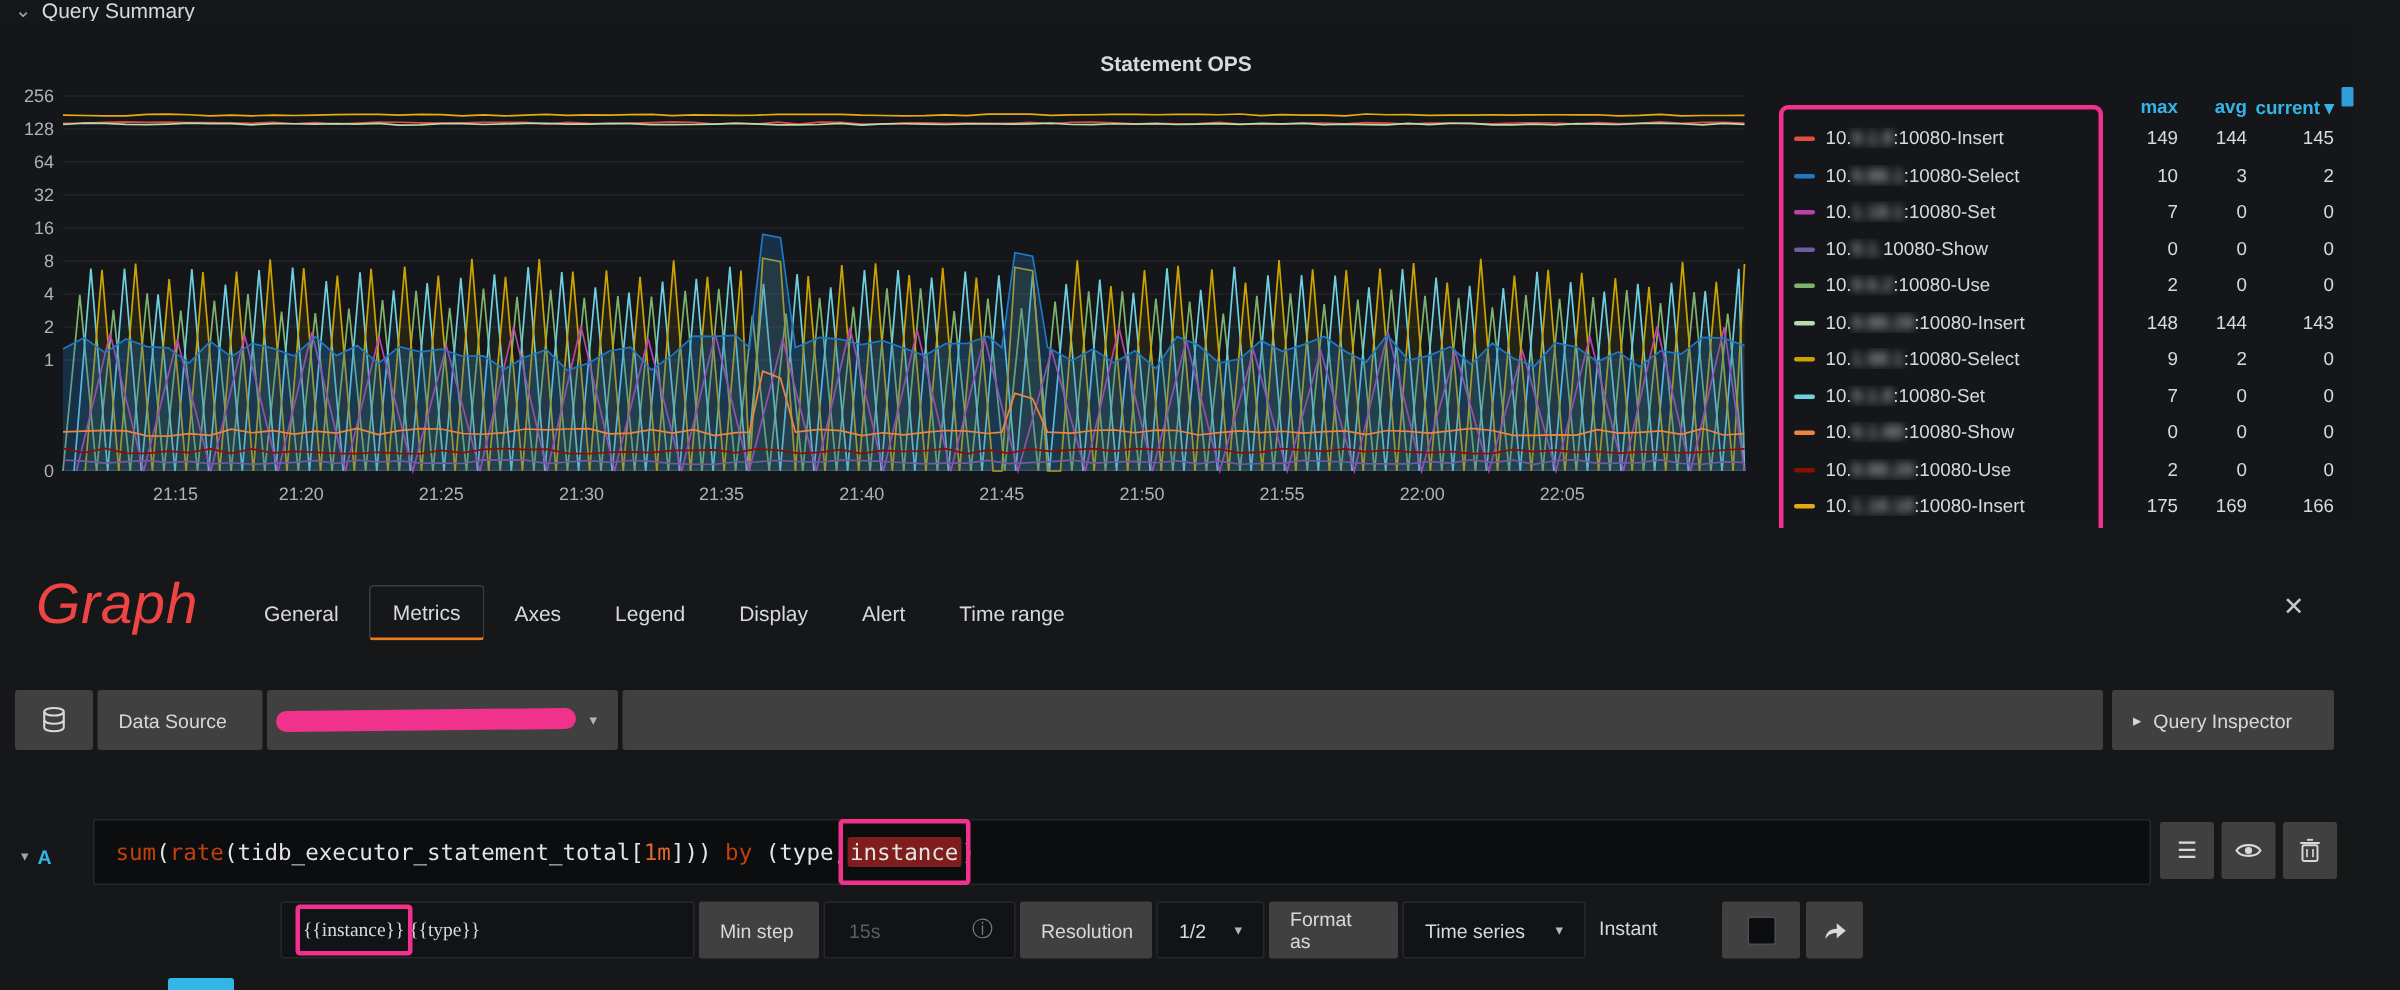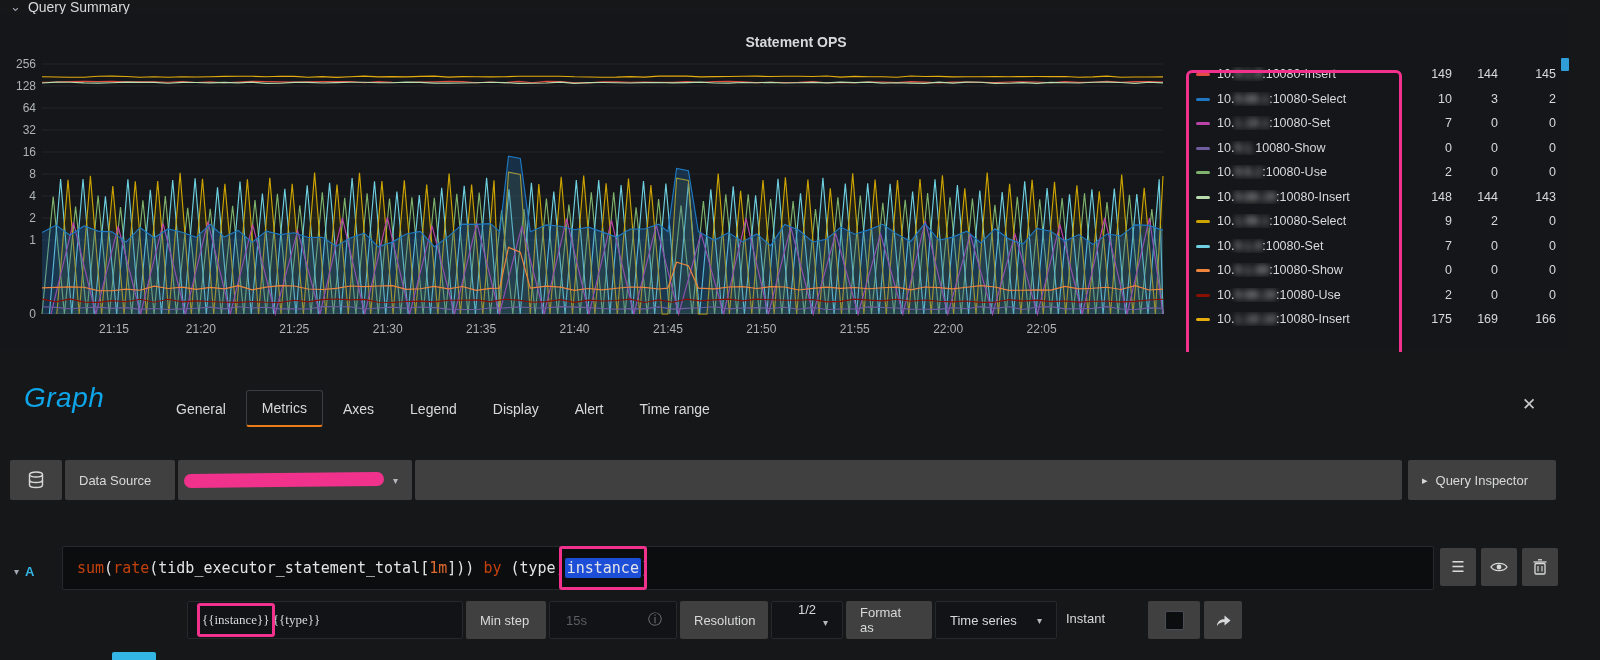--- a/index.html
+++ b/index.html
@@ -4,21 +4,21 @@
 <style>
   html,body{margin:0;padding:0;background:#161719;}
   .page{position:relative;width:1600px;height:660px;overflow:hidden;background:#161719;
         font-family:"Liberation Sans",sans-serif;color:#d8d9da;}
   .abs{position:absolute;}
   
   .rowhdr{left:10px;top:-2px;height:18px;display:flex;align-items:center;gap:7px;font-size:14px;color:#d8d9da;cursor:pointer;}
   .rowhdr .chev{font-size:13px;color:#9fa7b3;line-height:10px;}
   
   .panel{left:0;top:14px;width:1568px;height:336px;background:#141619;}
-  .gtitle{left:0;top:20px;width:1568px;text-align:center;font-size:14px;font-weight:700;color:#d8d9da;padding-left:12px;}
+  .gtitle{left:0;top:20px;width:1568px;text-align:center;font-size:14px;font-weight:700;color:#d8d9da;}
   .ytick{width:36px;text-align:right;font-size:12px;color:#aeb3b7;}
   .xtick{width:56px;text-align:center;font-size:12px;color:#aeb3b7;}
   svg.canvas{position:absolute;left:42px;top:50px;overflow:visible;}
   
   .legend{left:1196px;top:48px;width:364px;height:288px;overflow:hidden;font-size:12.5px;}
   .lhead{display:grid;grid-template-columns:212px 44px 46px 58px;height:18px;align-items:center;}
   .lhead span{text-align:right;color:#33b5e5;font-weight:700;font-size:12.5px;}
   .lrow{display:grid;grid-template-columns:212px 44px 46px 58px;height:24.5px;align-items:center;cursor:pointer;}
   .ldash{display:inline-block;width:14px;height:3px;border-radius:2px;margin-right:7px;vertical-align:middle;}
   .lname{white-space:nowrap;overflow:hidden;color:#d8d9da;}
@@ -28,36 +28,36 @@
   .sortcaret{color:#33b5e5;font-size:10px;margin-left:3px;}
   
   .annobox{border:3px solid #f0328c;border-radius:6px;pointer-events:none;}
   .annodot{width:8px;height:8px;border-radius:50%;background:#f0328c;}
   .pinkwrap{position:relative;display:inline-block;}
   .pinkwrap::after{content:"";position:absolute;inset:-9px -5px;border:3px solid #f0328c;border-radius:3px;pointer-events:none;}
   .pinkwrap.lg::after{inset:-13px -6px;}
   .redact{background:#f0328c;border-radius:9px;transform:rotate(-0.6deg);}
   
   .editor{left:0;top:352px;width:1600px;height:308px;background:#161719;}
-  .gname{left:24px;top:30px;font-size:28px;font-style:italic;color:#0ea5e9;letter-spacing:0.5px;}
+  .gname{left:24px;top:30px;font-size:38px;font-style:italic;color:#ef4444;letter-spacing:0.5px;}
   .tabs{left:160px;top:38px;display:flex;align-items:flex-end;gap:4px;}
   .tab{padding:9px 15px;font-size:14px;color:#d8d9da;cursor:pointer;border:1px solid transparent;}
   .tab.active{border:1px solid #3a3d41;border-radius:3px;border-bottom:2px solid #eb7b18;background:#161719;}
   .closex{left:1522px;top:42px;font-size:17px;color:#c7c8c9;cursor:pointer;}
   .cell{position:absolute;background:#404040;display:flex;align-items:center;padding:0 14px;
         font-size:13px;color:#d8d9da;border-radius:2px;box-sizing:border-box;}
   .inputcell{background:#111316;border:1px solid #26282c;}
   .caret{margin-left:auto;font-size:10px;color:#b5b8bc;}
   .icbtn{justify-content:center;padding:0;cursor:pointer;}
   
   .qref{display:flex;align-items:center;gap:6px;font-size:13px;}
   .qref .a{color:#33b5e5;font-weight:700;}
   .qbox{background:#0c0d0f;border:1px solid #26282c;font-family:"DejaVu Sans Mono",monospace;font-size:15px;}
   .tk-k{color:#c2410c;} .tk-n{color:#e3e4e6;} .tk-d{color:#e0692e;}
-  .tk-h{color:#e3e4e6;background:#1d4ed8;padding:1px 2px;border-radius:2px;}
+  .tk-h{color:#e3e4e6;background:#7f1d1d;padding:1px 2px;border-radius:2px;}
   .mono{font-family:Liberation Serif, serif;font-size:13px;}
   input.ghost{background:transparent;border:none;outline:none;color:#d8d9da;font-size:13px;width:80px;font-family:"Liberation Sans",sans-serif;}
   input.ghost::placeholder{color:#5a5f65;}
   .infoi{margin-left:auto;color:#787b80;font-size:14px;}
   .checkbox{width:17px;height:17px;background:#0c0d0f;border:1px solid #4a4e54;border-radius:2px;margin:0 auto;cursor:pointer;}
   .bluebar{background:#33b5e5;border-radius:2px 2px 0 0;}
   .scrollthumb{background:#2f9ed9;border-radius:1px;}
 </style>
 </head>
 <body>
@@ -96,20 +96,26 @@
         <polyline points="0.0,168.6 14.0,161.1 28.0,171.2 42.0,162.0 56.1,167.1 70.1,167.9 84.1,178.1 98.1,163.6 112.1,173.8 126.1,164.9 140.1,168.3 154.1,173.3 168.2,160.4 182.2,173.1 196.2,166.4 210.2,178.4 224.2,167.1 238.2,170.6 252.2,168.8 266.2,173.5 280.3,173.3 294.3,182.2 308.3,173.9 322.3,169.1 336.3,182.9 350.3,178.1 364.3,170.0 378.3,167.4 392.3,182.7 406.4,172.6 420.4,160.1 434.4,160.3 448.4,159.6 457.7,167.7 466.5,92.2 478.3,94.5 488.3,167.7 504.4,160.9 518.5,162.2 532.5,165.7 546.5,163.1 560.5,168.1 574.5,173.0 588.5,165.1 602.5,165.0 616.6,160.1 625.9,167.7 634.6,104.5 646.4,106.8 656.4,167.7 672.6,176.3 686.6,168.6 700.6,177.9 714.6,169.9 728.6,181.6 742.7,160.4 756.7,166.0 770.7,178.0 784.7,175.2 798.7,163.1 812.7,170.2 826.7,165.9 840.8,160.3 854.8,170.1 868.8,177.4 882.8,159.3 896.8,176.2 910.8,173.1 924.8,167.2 938.8,179.0 952.9,164.8 966.9,174.9 980.9,180.1 994.9,164.4 1008.9,167.3 1022.9,177.1 1036.9,170.6 1050.9,180.4 1065.0,170.0 1079.0,171.9 1093.0,160.9 1107.0,161.4 1121.0,166.4" fill="none" stroke="#1f78c1" stroke-width="1.15"></polyline>
         <polyline points="0.0,223.9 14.0,223.4 28.0,222.9 42.0,223.3 56.1,226.6 70.1,226.7 84.1,225.1 98.1,226.2 112.1,222.1 126.1,224.5 140.1,223.1 154.1,225.4 168.2,223.4 182.2,224.8 196.2,221.6 210.2,225.8 224.2,223.1 238.2,221.7 252.2,222.0 266.2,225.0 280.3,225.5 294.3,224.4 308.3,222.0 322.3,222.6 336.3,222.0 350.3,221.7 364.3,225.3 378.3,224.7 392.3,222.4 406.4,224.8 420.4,222.5 434.4,226.4 448.4,224.4 457.7,224.1 466.5,183.4 478.3,188.1 488.3,224.1 504.4,222.2 518.5,223.1 532.5,226.4 546.5,224.5 560.5,225.9 574.5,224.2 588.5,223.0 602.5,223.4 616.6,225.0 625.9,224.1 634.6,198.2 646.4,201.8 656.4,224.1 672.6,224.8 686.6,223.0 700.6,222.6 714.6,224.5 728.6,222.7 742.7,223.0 756.7,226.0 770.7,224.4 784.7,223.2 798.7,224.4 812.7,223.5 826.7,224.7 840.8,223.8 854.8,223.2 868.8,225.8 882.8,223.0 896.8,223.6 910.8,224.8 924.8,223.3 938.8,221.6 952.9,223.0 966.9,226.3 980.9,226.2 994.9,225.9 1008.9,226.1 1022.9,222.4 1036.9,224.8 1050.9,224.3 1065.0,223.3 1079.0,225.5 1093.0,221.7 1107.0,226.0 1121.0,225.1" fill="none" stroke="#ef843c" stroke-width="1.15"></polyline>
         <polyline points="0.0,235.1 14.0,237.9 28.0,234.9 42.0,238.1 56.1,238.3 70.1,236.7 84.1,237.7 98.1,235.3 112.1,238.2 126.1,235.3 140.1,237.9 154.1,236.9 168.2,237.5 182.2,238.2 196.2,238.4 210.2,237.5 224.2,238.3 238.2,238.5 252.2,236.3 266.2,237.9 280.3,235.6 294.3,235.0 308.3,235.8 322.3,235.4 336.3,238.2 350.3,238.5 364.3,237.5 378.3,237.2 392.3,237.8 406.4,236.2 420.4,236.2 434.4,235.9 448.4,237.9 462.4,235.3 476.4,236.1 490.4,238.2 504.4,237.6 518.5,235.7 532.5,238.4 546.5,236.2 560.5,237.0 574.5,236.5 588.5,235.1 602.5,238.5 616.6,235.9 630.6,238.2 644.6,235.2 658.6,236.9 672.6,235.9 686.6,235.1 700.6,236.8 714.6,235.1 728.6,235.8 742.7,236.2 756.7,236.1 770.7,235.5 784.7,237.9 798.7,237.4 812.7,235.1 826.7,236.1 840.8,236.9 854.8,235.3 868.8,237.2 882.8,236.0 896.8,237.2 910.8,237.8 924.8,237.0 938.8,238.4 952.9,238.2 966.9,235.6 980.9,237.1 994.9,236.1 1008.9,237.6 1022.9,237.0 1036.9,238.1 1050.9,237.2 1065.0,237.2 1079.0,237.9 1093.0,237.4 1107.0,236.0 1121.0,235.2" fill="none" stroke="#890f02" stroke-width="1.15"></polyline>
         <polyline points="0.0,242.8 14.0,243.4 28.0,244.7 42.0,243.8 56.1,243.1 70.1,244.4 84.1,243.6 98.1,245.3 112.1,244.5 126.1,245.5 140.1,244.9 154.1,244.3 168.2,243.1 182.2,244.9 196.2,242.8 210.2,244.0 224.2,243.3 238.2,244.8 252.2,244.8 266.2,245.0 280.3,242.6 294.3,242.7 308.3,242.7 322.3,245.0 336.3,244.0 350.3,243.1 364.3,244.2 378.3,243.0 392.3,243.6 406.4,245.1 420.4,245.5 434.4,245.5 448.4,244.0 462.4,243.9 476.4,243.0 490.4,243.8 504.4,244.0 518.5,242.7 532.5,243.1 546.5,243.6 560.5,244.5 574.5,245.2 588.5,244.7 602.5,244.8 616.6,242.9 630.6,245.1 644.6,244.4 658.6,243.7 672.6,242.8 686.6,244.8 700.6,244.0 714.6,243.6 728.6,244.5 742.7,243.3 756.7,245.2 770.7,243.4 784.7,245.5 798.7,245.0 812.7,244.9 826.7,242.9 840.8,243.5 854.8,244.0 868.8,245.1 882.8,245.2 896.8,245.3 910.8,243.7 924.8,244.7 938.8,242.6 952.9,244.4 966.9,242.8 980.9,245.5 994.9,243.0 1008.9,242.6 1022.9,244.9 1036.9,244.7 1050.9,244.4 1065.0,242.6 1079.0,245.0 1093.0,245.5 1107.0,243.9 1121.0,244.2" fill="none" stroke="#705da0" stroke-width="1.15"></polyline>
         <polyline points="0.0,18.3 14.0,18.1 28.0,17.5 42.0,17.3 56.1,17.5 70.1,17.4 84.1,17.7 98.1,17.8 112.1,17.9 126.1,18.2 140.1,17.5 154.1,18.5 168.2,17.8 182.2,18.7 196.2,18.0 210.2,17.4 224.2,17.5 238.2,17.9 252.2,18.1 266.2,17.9 280.3,17.6 294.3,17.5 308.3,17.5 322.3,18.7 336.3,17.6 350.3,18.3 364.3,18.5 378.3,18.0 392.3,17.8 406.4,17.3 420.4,17.6 434.4,18.7 448.4,18.0 462.4,18.7 476.4,17.4 490.4,18.7 504.4,17.4 518.5,17.6 532.5,18.7 546.5,18.8 560.5,17.9 574.5,17.9 588.5,18.2 602.5,18.0 616.6,18.2 630.6,18.3 644.6,17.6 658.6,18.5 672.6,17.5 686.6,17.4 700.6,17.9 714.6,18.6 728.6,18.3 742.7,18.5 756.7,18.4 770.7,17.5 784.7,18.7 798.7,18.7 812.7,18.7 826.7,18.0 840.8,18.0 854.8,18.6 868.8,17.7 882.8,18.1 896.8,18.8 910.8,18.1 924.8,18.0 938.8,18.4 952.9,18.6 966.9,18.0 980.9,17.9 994.9,18.0 1008.9,18.7 1022.9,17.7 1036.9,18.4 1050.9,18.2 1065.0,17.3 1079.0,18.3 1093.0,17.6 1107.0,17.6 1121.0,18.0" fill="none" stroke="#e24d42" stroke-width="1.15"></polyline>
         <polyline points="0.0,19.0 14.0,18.1 28.0,18.2 42.0,18.9 56.1,19.1 70.1,18.7 84.1,18.1 98.1,18.4 112.1,18.4 126.1,19.2 140.1,18.4 154.1,18.5 168.2,18.8 182.2,18.4 196.2,18.8 210.2,18.2 224.2,19.4 238.2,19.3 252.2,18.4 266.2,18.4 280.3,19.0 294.3,18.6 308.3,18.2 322.3,18.2 336.3,18.7 350.3,18.7 364.3,18.2 378.3,18.4 392.3,19.1 406.4,19.1 420.4,19.0 434.4,18.8 448.4,18.3 462.4,18.6 476.4,19.3 490.4,19.2 504.4,19.0 518.5,18.2 532.5,19.4 546.5,18.6 560.5,18.5 574.5,18.7 588.5,19.0 602.5,18.6 616.6,18.5 630.6,18.8 644.6,18.6 658.6,18.1 672.6,19.0 686.6,19.1 700.6,18.5 714.6,18.7 728.6,18.4 742.7,19.0 756.7,18.8 770.7,18.4 784.7,18.9 798.7,18.2 812.7,18.6 826.7,18.2 840.8,19.1 854.8,18.8 868.8,19.1 882.8,19.3 896.8,18.2 910.8,19.1 924.8,18.2 938.8,18.3 952.9,19.3 966.9,19.2 980.9,18.7 994.9,19.3 1008.9,18.4 1022.9,18.8 1036.9,19.0 1050.9,18.3 1065.0,18.2 1079.0,18.5 1093.0,19.3 1107.0,18.3 1121.0,18.9" fill="none" stroke="#b7dbab" stroke-width="1.15"></polyline>
         <polyline points="0.0,12.7 14.0,13.0 28.0,13.2 42.0,13.2 56.1,12.3 70.1,12.1 84.1,12.5 98.1,13.2 112.1,12.8 126.1,13.2 140.1,12.8 154.1,13.0 168.2,12.8 182.2,12.4 196.2,12.2 210.2,12.3 224.2,12.7 238.2,12.3 252.2,12.4 266.2,13.2 280.3,12.6 294.3,13.3 308.3,12.8 322.3,12.2 336.3,12.9 350.3,12.6 364.3,12.8 378.3,12.4 392.3,12.2 406.4,13.1 420.4,12.6 434.4,12.8 448.4,12.9 462.4,12.8 476.4,12.3 490.4,12.2 504.4,12.2 518.5,12.2 532.5,12.8 546.5,13.0 560.5,13.2 574.5,13.1 588.5,12.6 602.5,13.1 616.6,12.1 630.6,12.1 644.6,12.1 658.6,12.9 672.6,12.6 686.6,12.5 700.6,12.3 714.6,12.2 728.6,12.5 742.7,12.2 756.7,12.2 770.7,12.5 784.7,12.0 798.7,13.1 812.7,12.4 826.7,12.7 840.8,12.7 854.8,13.2 868.8,12.0 882.8,12.5 896.8,12.4 910.8,12.9 924.8,12.7 938.8,12.8 952.9,12.6 966.9,12.7 980.9,12.6 994.9,12.5 1008.9,12.6 1022.9,12.5 1036.9,13.2 1050.9,12.9 1065.0,12.2 1079.0,13.2 1093.0,13.0 1107.0,13.0 1121.0,12.9" fill="none" stroke="#e5ac0e" stroke-width="1.15"></polyline>
       </svg>
 
     <div class="abs legend">
+      <div class="lhead">
+        <span></span>
+        <span>max</span>
+        <span>avg</span>
+        <span><span>current</span><span class="sortcaret">▾</span></span>
+      </div>
       <div id="legendrows">
           <div class="lrow">
             <span class="lname"><span class="ldash" style="background:#e24d42"></span><i class="vis">10.</i><i class="blur">9.1.8</i>:10080-Insert</span>
             <span class="lnum">149</span>
             <span class="lnum">144</span>
             <span class="lnum">145</span>
           </div>
           <div class="lrow">
             <span class="lname"><span class="ldash" style="background:#1f78c1"></span><i class="vis">10.</i><i class="blur">9.88.1</i>:10080-Select</span>
             <span class="lnum">10</span>
@@ -178,21 +184,21 @@
   <div class="abs ytick" style="left: 0px; top: 43px;">256</div>
       <div class="abs ytick" style="left: 0px; top: 65px;">128</div>
       <div class="abs ytick" style="left: 0px; top: 87px;">64</div>
       <div class="abs ytick" style="left: 0px; top: 109px;">32</div>
       <div class="abs ytick" style="left: 0px; top: 131px;">16</div>
       <div class="abs ytick" style="left: 0px; top: 153px;">8</div>
       <div class="abs ytick" style="left: 0px; top: 175px;">4</div>
       <div class="abs ytick" style="left: 0px; top: 197px;">2</div>
       <div class="abs ytick" style="left: 0px; top: 219px;">1</div>
       <div class="abs ytick" style="left: 0px; top: 293px;">0</div>
-      <div class="abs xtick" style="left: 73px; top: 308px; text-align: right;">21:15</div>
+      <div class="abs xtick" style="left: 89px; top: 308px;">21:15</div>
       <div class="abs xtick" style="left: 172.808px; top: 308px;">21:20</div>
       <div class="abs xtick" style="left: 266.225px; top: 308px;">21:25</div>
       <div class="abs xtick" style="left: 359.642px; top: 308px;">21:30</div>
       <div class="abs xtick" style="left: 453.058px; top: 308px;">21:35</div>
       <div class="abs xtick" style="left: 546.475px; top: 308px;">21:40</div>
       <div class="abs xtick" style="left: 639.892px; top: 308px;">21:45</div>
       <div class="abs xtick" style="left: 733.308px; top: 308px;">21:50</div>
       <div class="abs xtick" style="left: 826.725px; top: 308px;">21:55</div>
       <div class="abs xtick" style="left: 920.142px; top: 308px;">22:00</div>
       <div class="abs xtick" style="left: 1013.56px; top: 308px;">22:05</div>
@@ -280,21 +286,21 @@
     <div class="cell" style="left:466px;top:249px;width:80px;height:38px;">
       <span>Min step</span>
     </div>
     <div class="cell inputcell" style="left:549px;top:249px;width:128px;height:38px;">
       <input class="ghost" type="text" placeholder="15s" style="">
       <span class="infoi">ⓘ</span>
     </div>
     <div class="cell" style="left:680px;top:249px;width:88px;height:38px;">
       <span>Resolution</span>
     </div>
-    <div class="cell inputcell" style="left:771px;top:249px;width:72px;height:38px;cursor:pointer;flex-direction:column;">
+    <div class="cell inputcell" style="left:771px;top:249px;width:72px;height:38px;cursor:pointer;">
       <span>1/2</span>
       <span class="caret">▾</span>
     </div>
     <div class="cell" style="left:846px;top:249px;width:86px;height:38px;">
       <span>Format as</span>
     </div>
     <div class="cell inputcell" style="left:935px;top:249px;width:122px;height:38px;cursor:pointer;">
       <span>Time series</span>
       <span class="caret">▾</span>
     </div>

